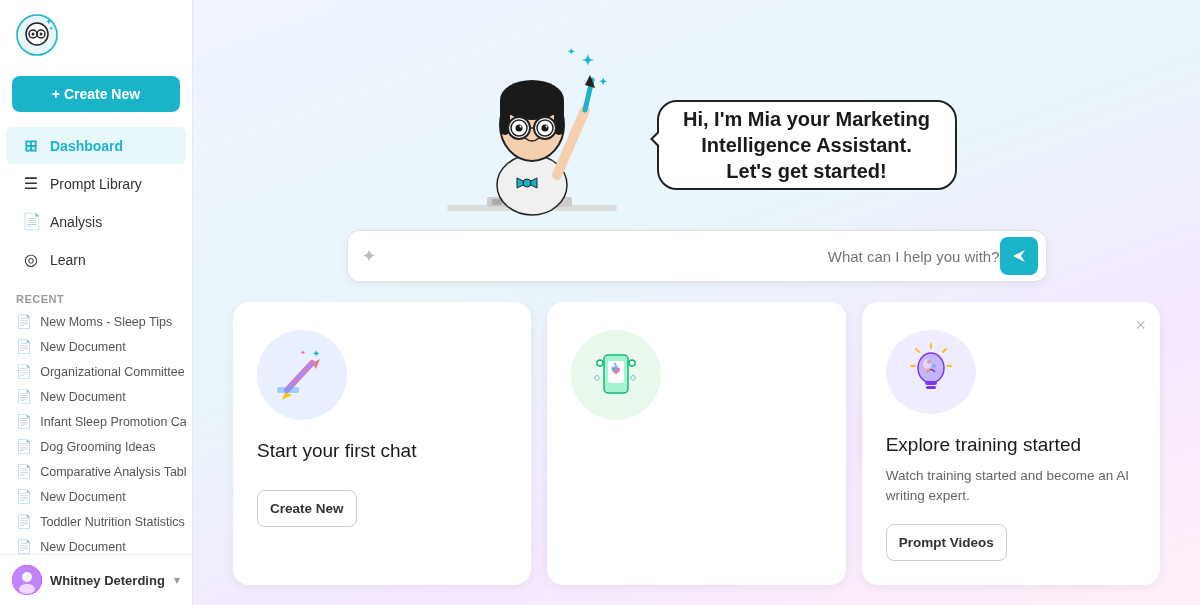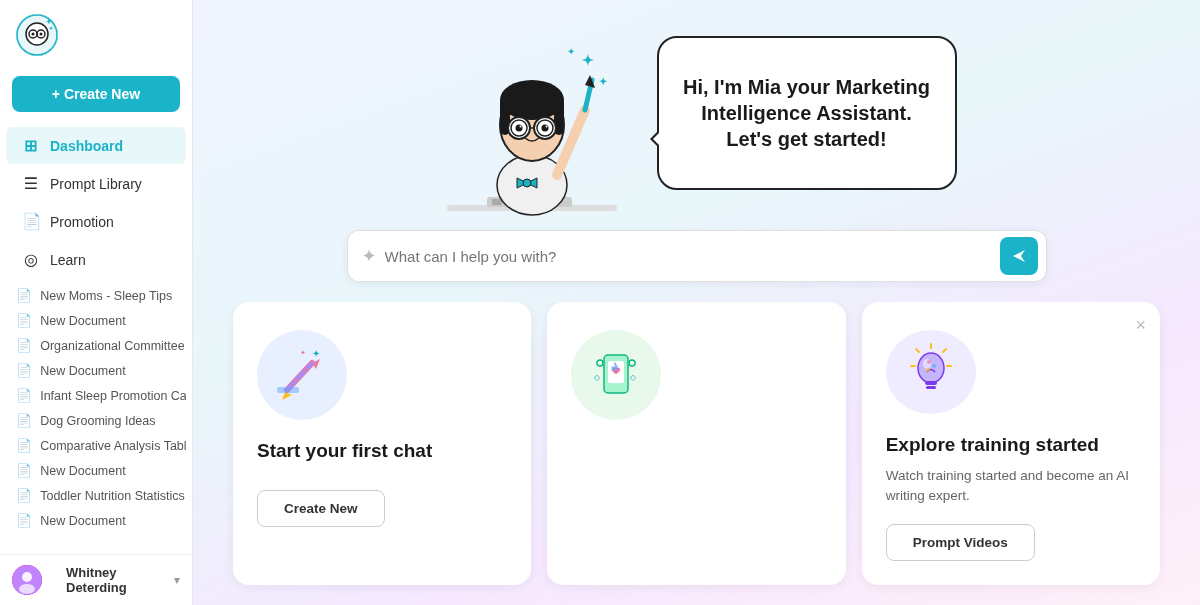--- a/index.html
+++ b/index.html
@@ -105,21 +105,21 @@
       overflow: hidden;
       text-overflow: ellipsis;
     }
     .recent-item-icon { font-size: 13px; color: #aaa; flex-shrink: 0; }
 
     .sidebar-footer {
       padding: 10px 12px;
       border-top: 1px solid #eee;
       display: flex;
       align-items: center;
-      gap: 24px;
+      gap: 8px;
       cursor: pointer;
     }
 
     .avatar {
       width: 30px;
       height: 30px;
       border-radius: 50%;
       background: linear-gradient(135deg, #f0a, #80f);
       display: flex;
       align-items: center;
@@ -164,21 +164,21 @@
       position: relative;
       width: 200px;
       height: 200px;
       flex-shrink: 0;
     }
 
     .speech-bubble {
       background: white;
       border: 2.5px solid #222;
       border-radius: 20px;
-      padding: 36px 24px;
+      padding: 4px 24px;
       max-width: 300px;
       position: relative;
       margin-left: 20px;
       margin-bottom: 30px;
     }
 
     .speech-bubble::before {
       content: '';
       position: absolute;
       left: -18px;
@@ -225,20 +225,21 @@
 
     .search-icon-wand { font-size: 18px; color: #bbb; margin-right: 8px; }
 
     .search-input {
       flex: 1;
       border: none;
       outline: none;
       font-size: 15px;
       color: #333;
       background: transparent;
+      text-align: right;
     }
 
     .search-submit {
       width: 38px;
       height: 38px;
       border-radius: 8px;
       background: #1ab3c8;
       border: none;
       cursor: pointer;
       display: flex;
@@ -281,35 +282,35 @@
       margin-bottom: 20px;
       font-size: 40px;
     }
 
     .card-icon-circle.chat-card { background: #e8f0ff; }
     .card-icon-circle.team-card { background: #e8f8ea; }
     .card-icon-circle.video-card { background: #f0ecff; }
 
     .card-title {
       font-size: 19px;
-      font-weight: 700;
+      font-weight: 400;
       color: #1a1a1a;
       margin-bottom: 10px;
     }
 
     .card-desc {
       font-size: 13.5px;
       color: #666;
       line-height: 1.5;
       flex: 1;
     }
 
     .card-btn {
       margin-top: 18px;
-      padding: 10px 26px;
+      padding: 10px 12px;
       border: 1.5px solid #ccc;
       border-radius: 8px;
       background: white;
       font-size: 13.5px;
       font-weight: 600;
       color: #333;
       cursor: pointer;
       align-self: flex-start;
     }
 
@@ -361,28 +362,29 @@
     <div class="nav-item active">
       <span class="nav-icon">⊞</span>
       <span>Dashboard</span>
     </div>
     <div class="nav-item">
       <span class="nav-icon">☰</span>
       <span>Prompt Library</span>
     </div>
     <div class="nav-item">
       <span class="nav-icon">📄</span>
-      <span>Promotion</span>
+      <span>Analysis</span>
     </div>
     <div class="nav-item">
       <span class="nav-icon">◎</span>
       <span>Learn</span>
     </div>
   </nav>
 
+  <div class="recent-section">RECENT</div>
   <div class="recent-list">
 
   <div class="recent-item">
         <span class="recent-item-icon">📄</span>
         <span>New Moms - Sleep Tips</span>
       </div>
       <div class="recent-item">
         <span class="recent-item-icon">📄</span>
         <span>New Document</span>
       </div>

